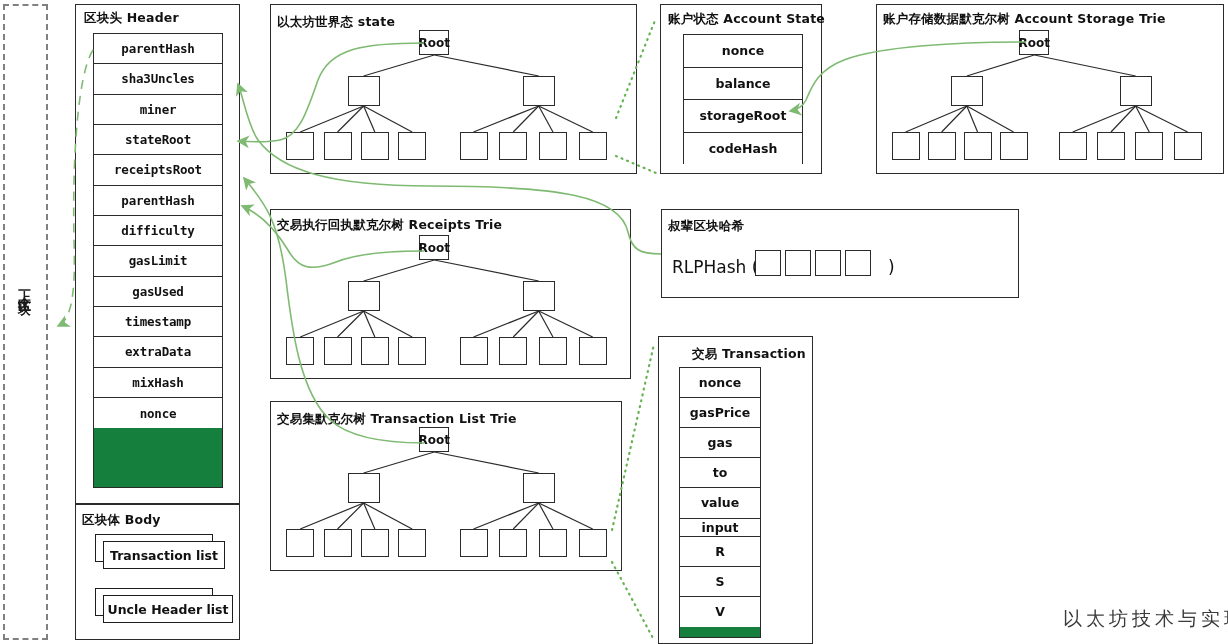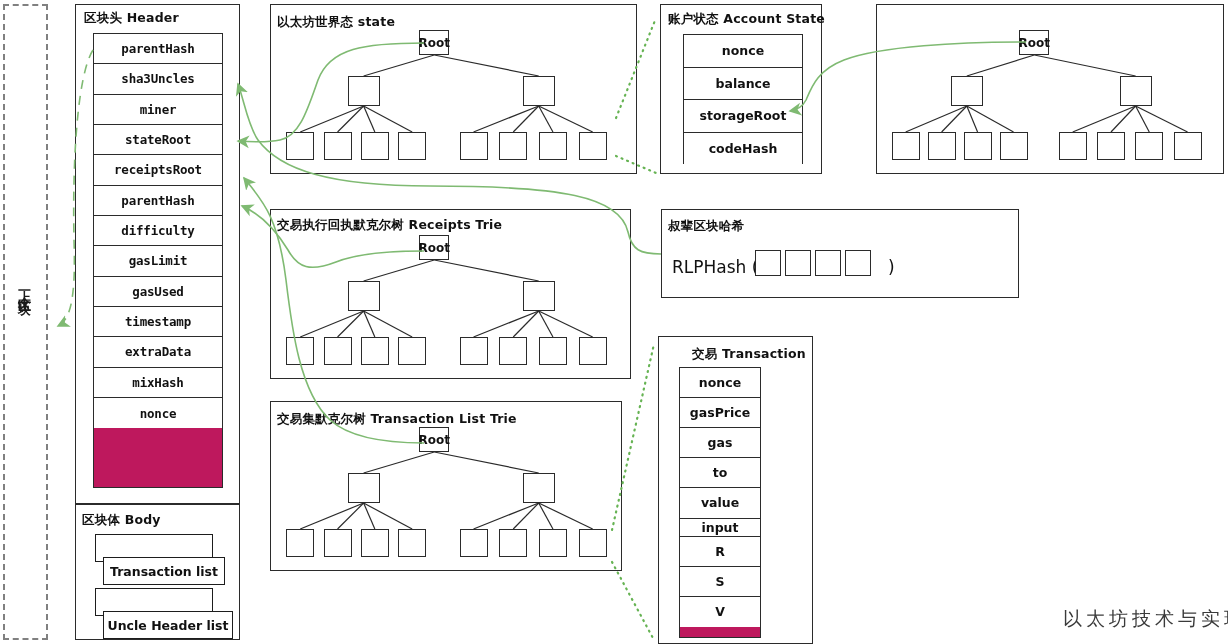--- a/index.html
+++ b/index.html
@@ -34,21 +34,21 @@
     font-weight:700;
     color:#111;
     white-space:nowrap;
     letter-spacing:.2px;
   }
   
   .fieldstack{
     position:absolute;
     box-sizing:border-box;
     border:1.4px solid #2b2b2b;
-    background:#be185d;
+    background:#15803d;
   }
   .field{
     box-sizing:border-box;
     border-bottom:1.4px solid #2b2b2b;
     display:flex;
     align-items:center;
     justify-content:center;
     color:#111;
     background:#fff;
   }
@@ -88,21 +88,20 @@
     box-sizing:border-box;
   }
   .stackcard .front{
     position:absolute;
     border:1.5px solid #1d1d1d;background:#fff;
     box-sizing:border-box;
     display:flex;align-items:center;justify-content:center;
     font-family:"DejaVu Sans","Liberation Sans",sans-serif;
     font-size:12.5px;font-weight:600;color:#111;
     white-space:nowrap;
-    margin-top:16px;
   }
   
   .vlabel{
     position:absolute;
     writing-mode:vertical-rl;
     text-orientation:upright;
     font-family:"DejaVu Sans","Liberation Sans",sans-serif;
     font-size:13px;
     font-weight:600;
     color:#1a1a1a;
@@ -237,20 +236,21 @@
       </div>
       <div class="field sansbold" style="height: 32.5px;">
         <span>storageRoot</span>
       </div>
       <div class="field sansbold" style="height: 32.5px;">
         <span>codeHash</span>
       </div>
     </div>
 
   <div class="box" style="left:876px;top:4px;width:348px;height:170px;"></div>
+  <div class="grp-title" style="left:883px;top:11px;">账户存储数据默克尔树 Account Storage Trie</div>
   <svg class="overlay" viewBox="0 0 1228 644">
       <g stroke="#2b2b2b" stroke-width="1.2" fill="none">
         <line x1="1034.34" y1="55" x2="966.8199999999999" y2="76"></line>
         <line x1="1034.34" y1="55" x2="1135.6" y2="76"></line>
         <line x1="966.8199999999999" y1="106" x2="905.66" y2="132"></line>
         <line x1="966.8199999999999" y1="106" x2="941.62" y2="132"></line>
         <line x1="966.8199999999999" y1="106" x2="977.5799999999999" y2="132"></line>
         <line x1="966.8199999999999" y1="106" x2="1013.54" y2="132"></line>
         <line x1="1135.6" y1="106" x2="1072.7" y2="132"></line>
         <line x1="1135.6" y1="106" x2="1110.98" y2="132"></line>

